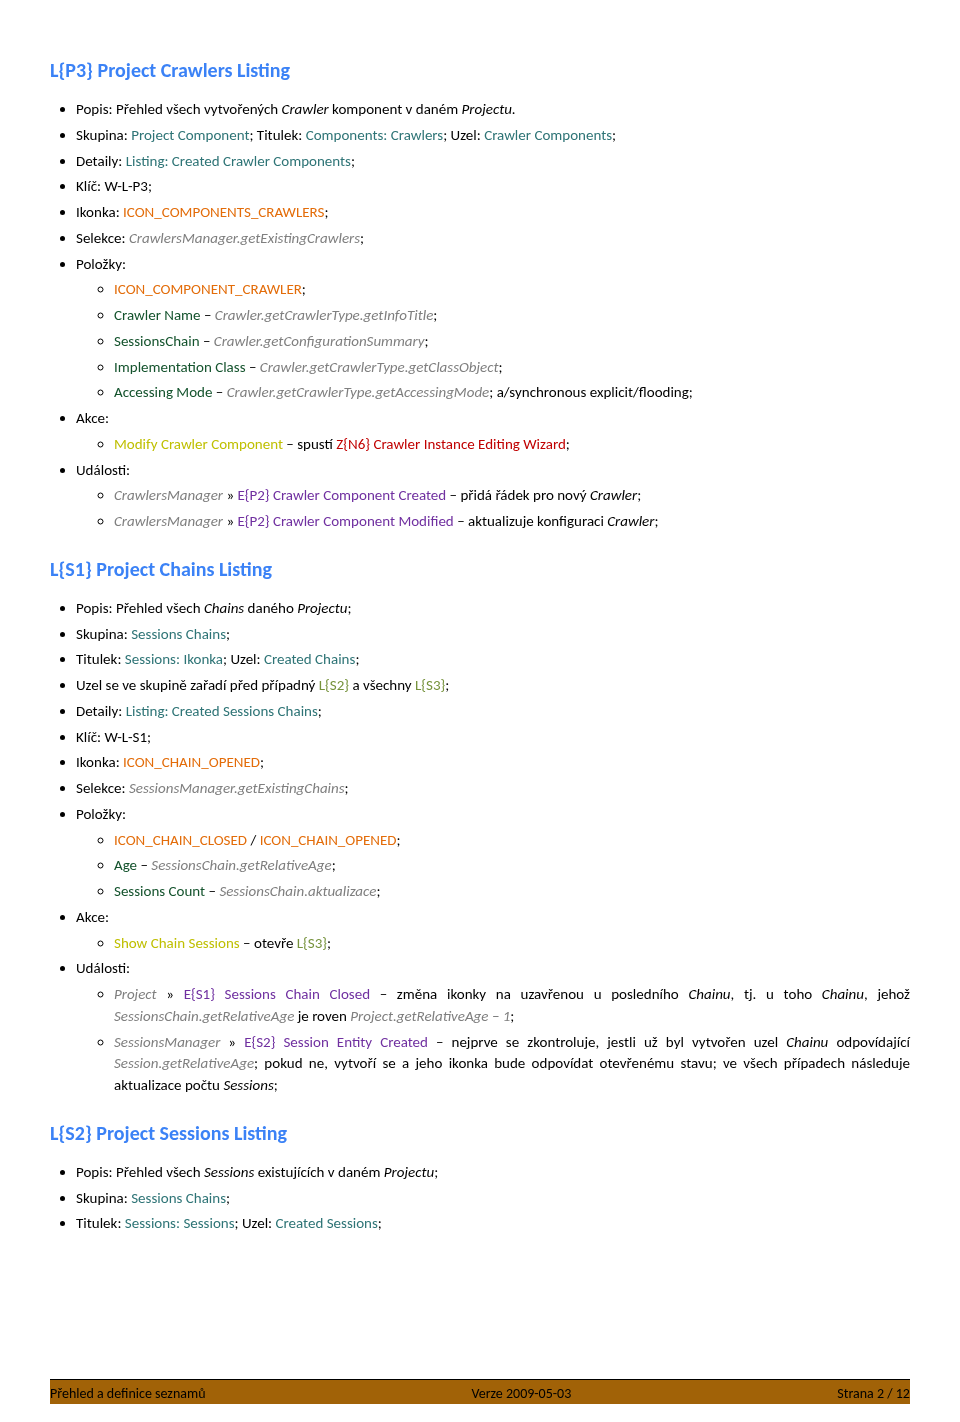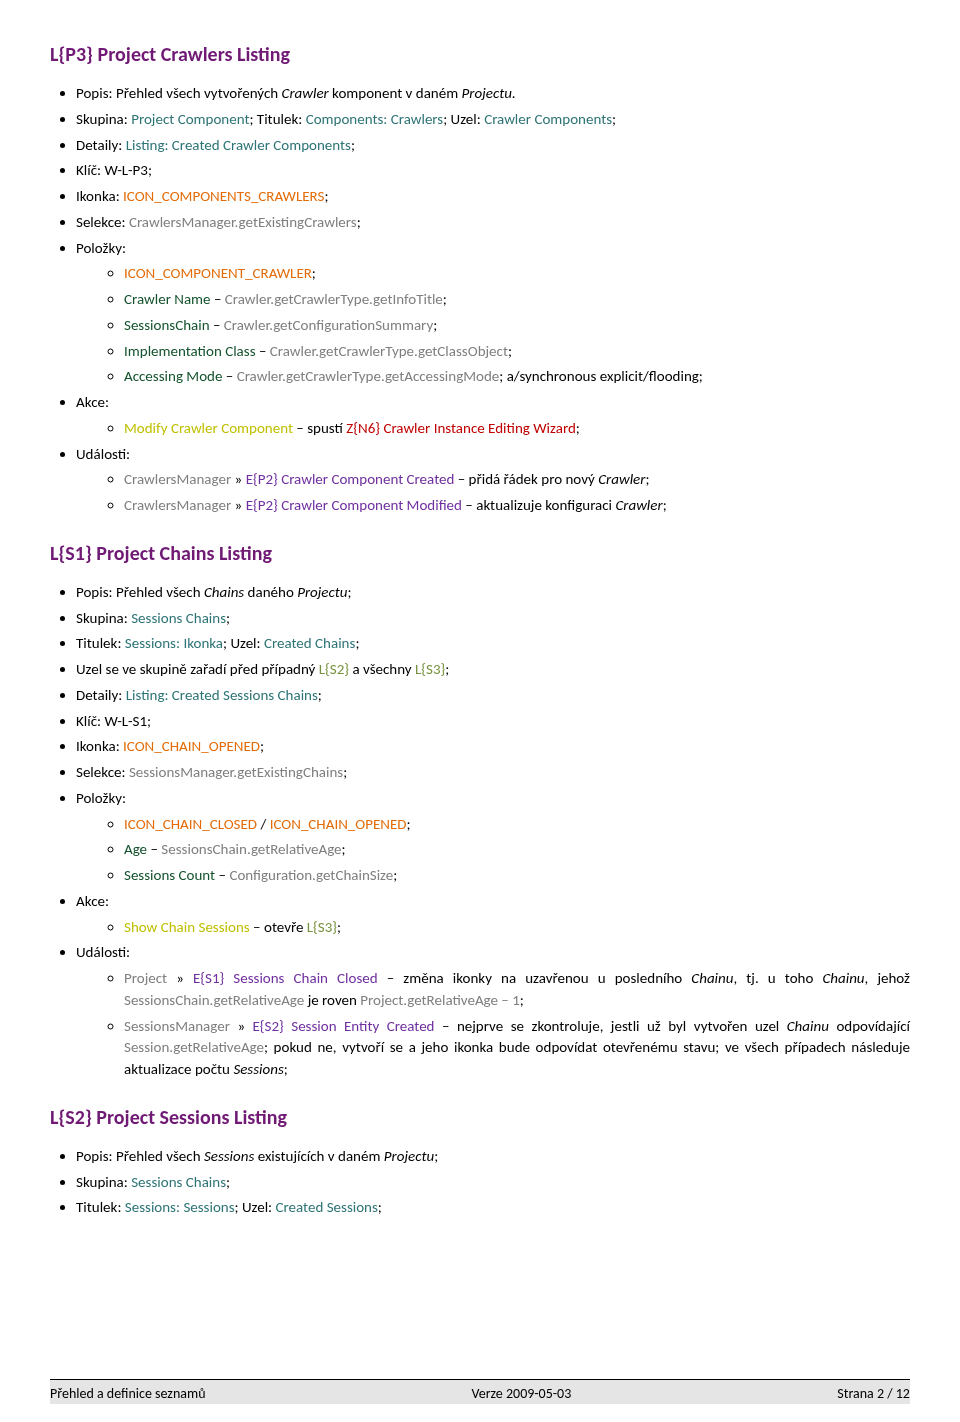--- a/index.html
+++ b/index.html
@@ -9,48 +9,48 @@
     line-height: 1.45;
     color: #000;
     margin: 0;
     padding: 40px 50px 60px 50px;
     background: #fff;
     width: 960px;
   }
   h2 {
     font-size: 20px;
     font-weight: bold;
-    margin: 0 0 14px 0;
-    color: #701a75;
+    margin: 16px 0 14px 0;
+    color: #3b82f6;
   }
   h2.mt { margin-top: 22px; }
   ul { margin: 0 0 0 26px; padding: 0; }
-  ul ul { margin-left: 48px; }
+  ul ul { margin-left: 38px; }
   li { margin: 4px 0; text-align: justify;}
   li.item-l2 { margin: 4px 0; }
   .c-teal { color: #2e7476; }
-  .c-gray { color: #7f7f7f; }
+  .c-gray { color: #7f7f7f; font-style: italic; }
   .c-orange { color: #e36c09; }
   .c-yellow { color: #bfbf00; }
   .c-blue { color: #14532d; }
   .c-purple { color: #7030a0; }
   .c-olive { color: #76923c; }
   .c-red { color: #c00000; }
   .italic { font-style: italic; }
   .footer {
     position: fixed;
     bottom: 18px;
     left: 50px;
     right: 50px;
     border-top: 1px solid #000;
     padding-top: 4px;
     display: flex;
     justify-content: space-between;
     font-size: 14px;
-    background: #e5e5e5;
+    background: #a16207;
   }
   .spacer { height: 70px; }
 </style>
 </head>
 <body>
 
 <h2>L{P3} Project Crawlers Listing</h2>
 <ul>
   <li><span>Popis: </span><span>Přehled všech vytvořených </span><span class="italic">Crawler</span><span> komponent v daném </span><span class="italic">Projectu.</span></li>
   <li><span>Skupina: </span><span class="c-teal">Project Component</span><span>; Titulek: </span><span class="c-teal">Components: Crawlers</span><span>; Uzel: </span><span class="c-teal">Crawler Components</span><span>;</span></li>
@@ -87,21 +87,21 @@
   <li><span>Titulek: </span><span class="c-teal">Sessions: Ikonka</span><span>; Uzel: </span><span class="c-teal">Created Chains</span><span>;</span></li>
   <li><span>Uzel se ve skupině zařadí před případný </span><span class="c-olive">L{S2}</span><span> a všechny </span><span class="c-olive">L{S3}</span><span>;</span></li>
   <li><span>Detaily: </span><span class="c-teal">Listing: Created Sessions Chains</span><span>;</span></li>
   <li>Klíč: W-L-S1;</li>
   <li><span>Ikonka: </span><span class="c-orange">ICON_CHAIN_OPENED</span><span>;</span></li>
   <li><span>Selekce: </span><span class="c-gray">SessionsManager.getExistingChains</span><span>;</span></li>
   <li><span>Položky:</span>
     <ul>
       <li class="item-l2"><span class="c-orange">ICON_CHAIN_CLOSED</span><span> / </span><span class="c-orange">ICON_CHAIN_OPENED</span><span>;</span></li>
       <li class="item-l2"><span class="c-blue">Age</span><span> – </span><span class="c-gray">SessionsChain.getRelativeAge</span><span>;</span></li>
-      <li class="item-l2"><span class="c-blue">Sessions Count</span><span> – </span><span class="c-gray">Configuration.getChainSize</span><span>;</span></li>
+      <li class="item-l2"><span class="c-blue">Sessions Count</span><span> – </span><span class="c-gray">SessionsChain.aktualizace</span><span>;</span></li>
     </ul>
   </li>
   <li><span>Akce:</span>
     <ul>
       <li class="item-l2"><span class="c-yellow">Show Chain Sessions</span><span> – otevře </span><span class="c-olive">L{S3}</span><span>;</span></li>
     </ul>
   </li>
   <li><span>Události:</span>
     <ul>
       <li class="item-l2"><span class="c-gray">Project</span><span> » </span><span class="c-purple">E{S1} Sessions Chain Closed</span><span> – změna ikonky na uzavřenou u posledního </span><span class="italic">Chainu</span><span>, tj. u toho </span><span class="italic">Chainu</span><span>, jehož </span><span class="c-gray">SessionsChain.getRelativeAge</span><span> je roven </span><span class="c-gray">Project.getRelativeAge – 1</span><span>;</span></li>

